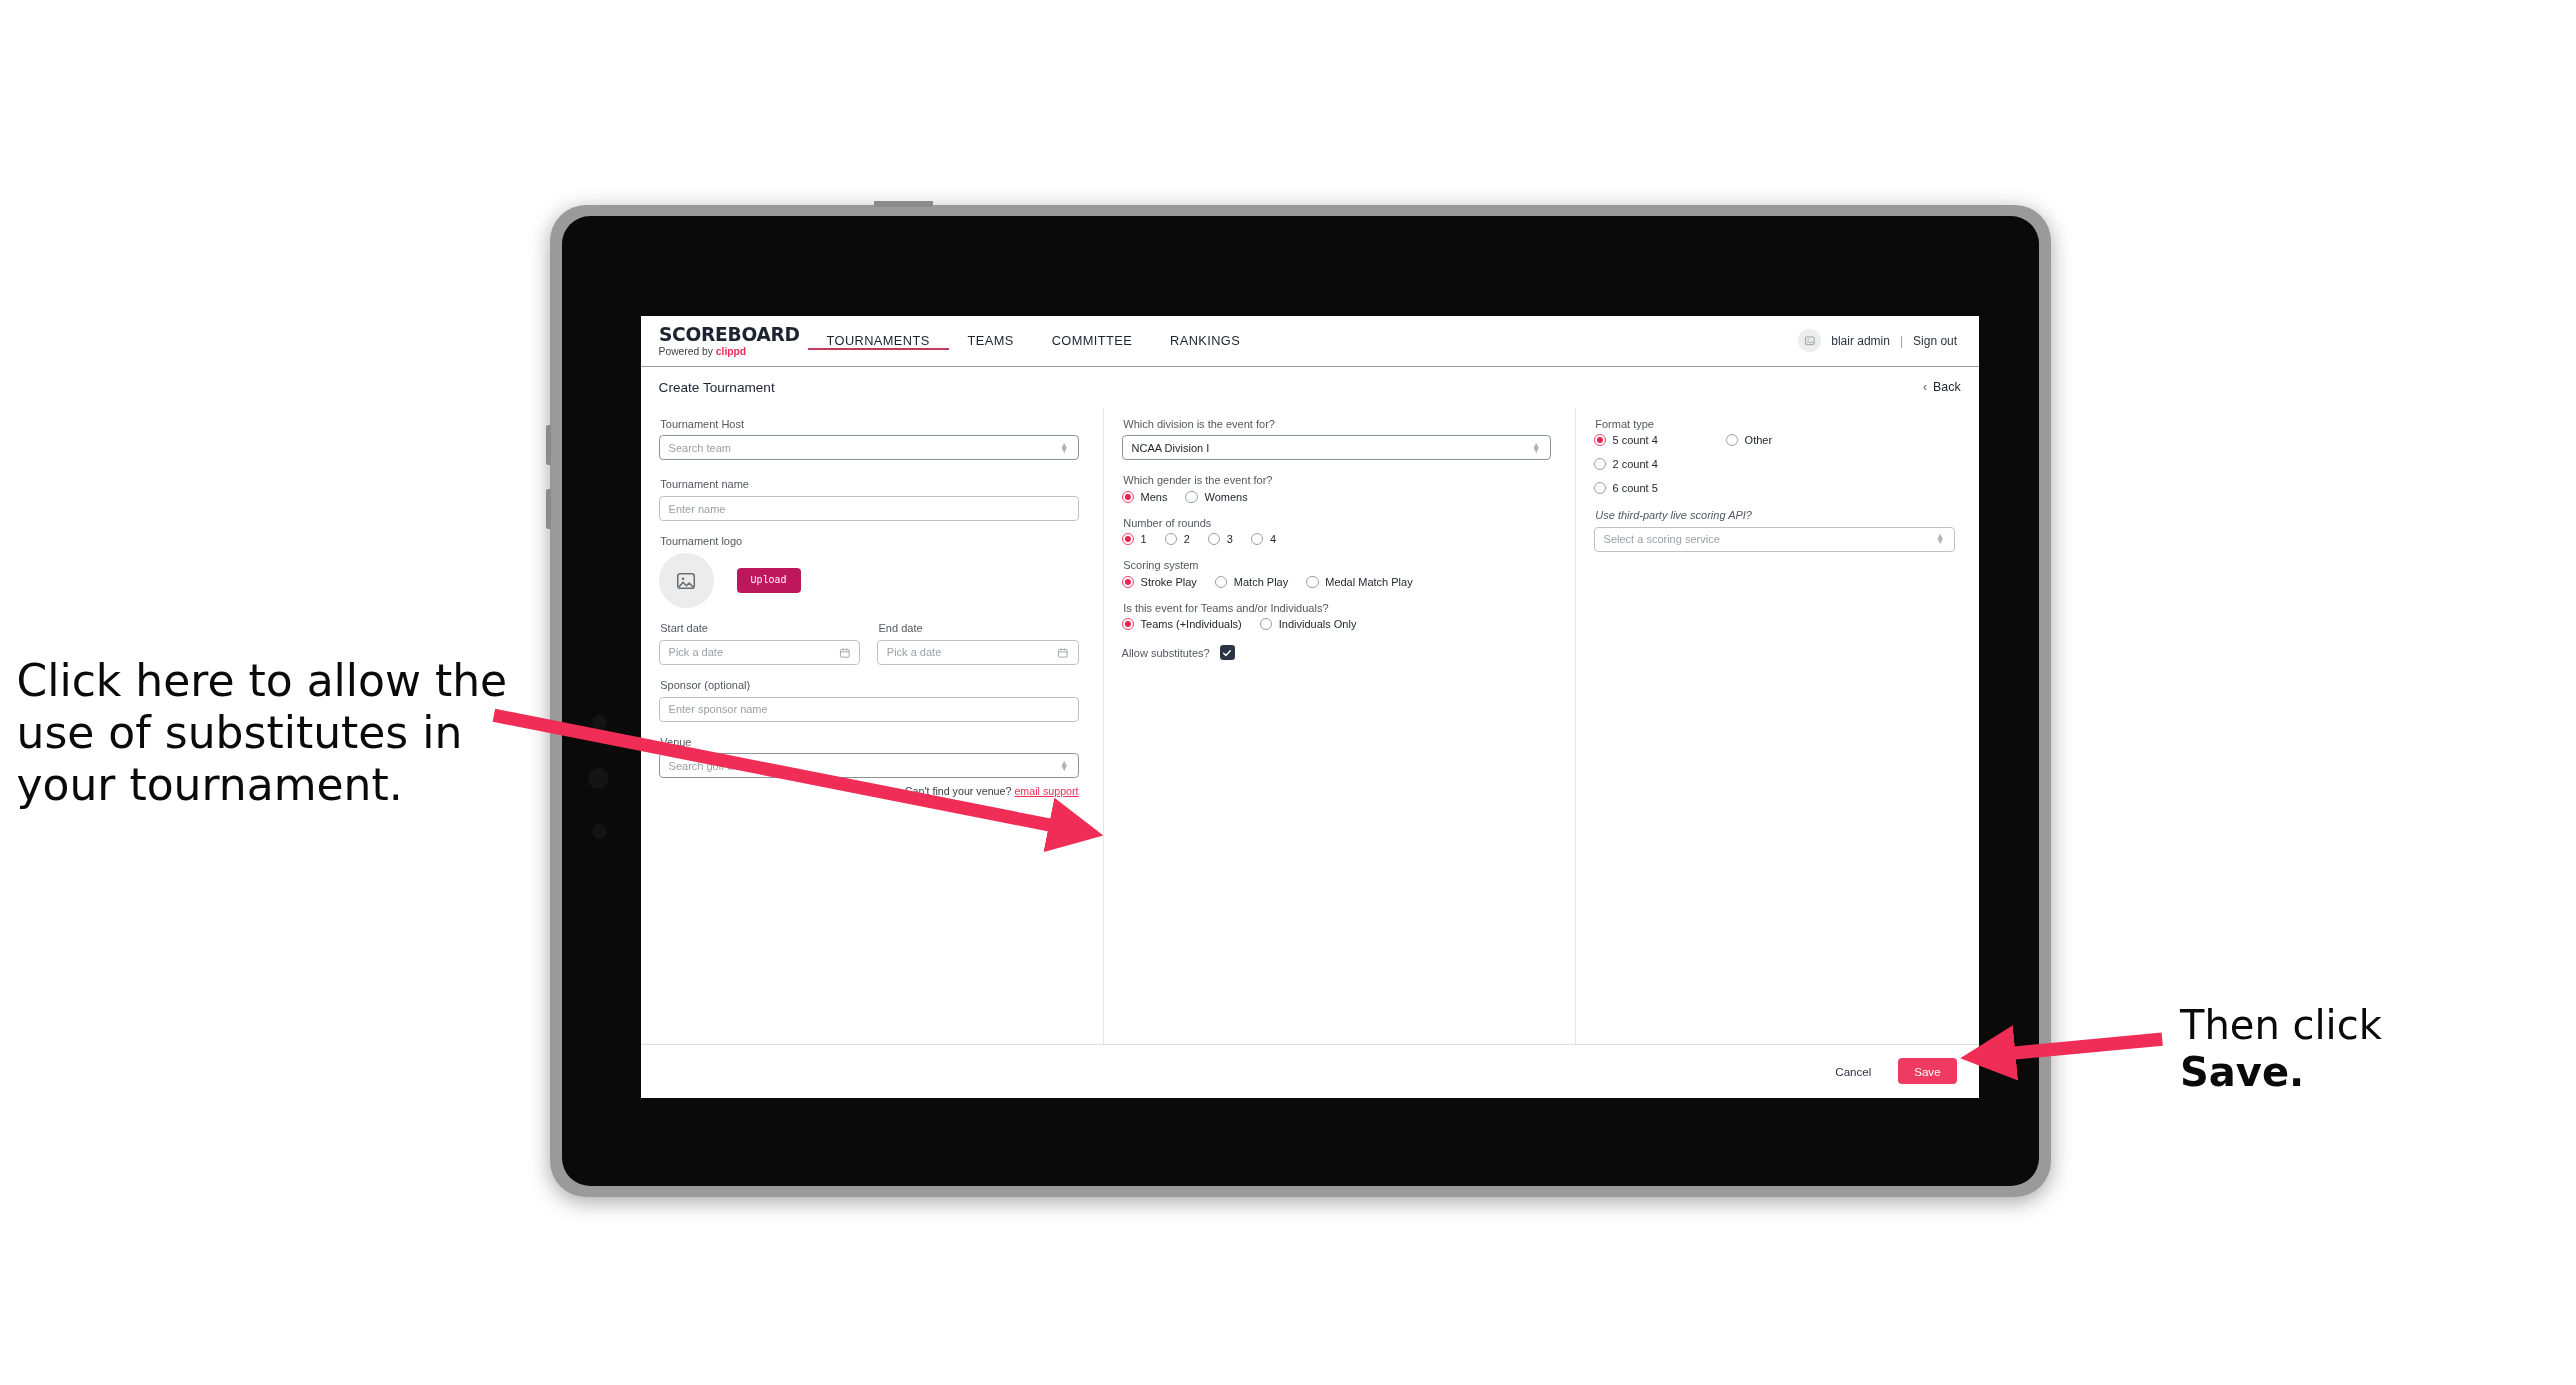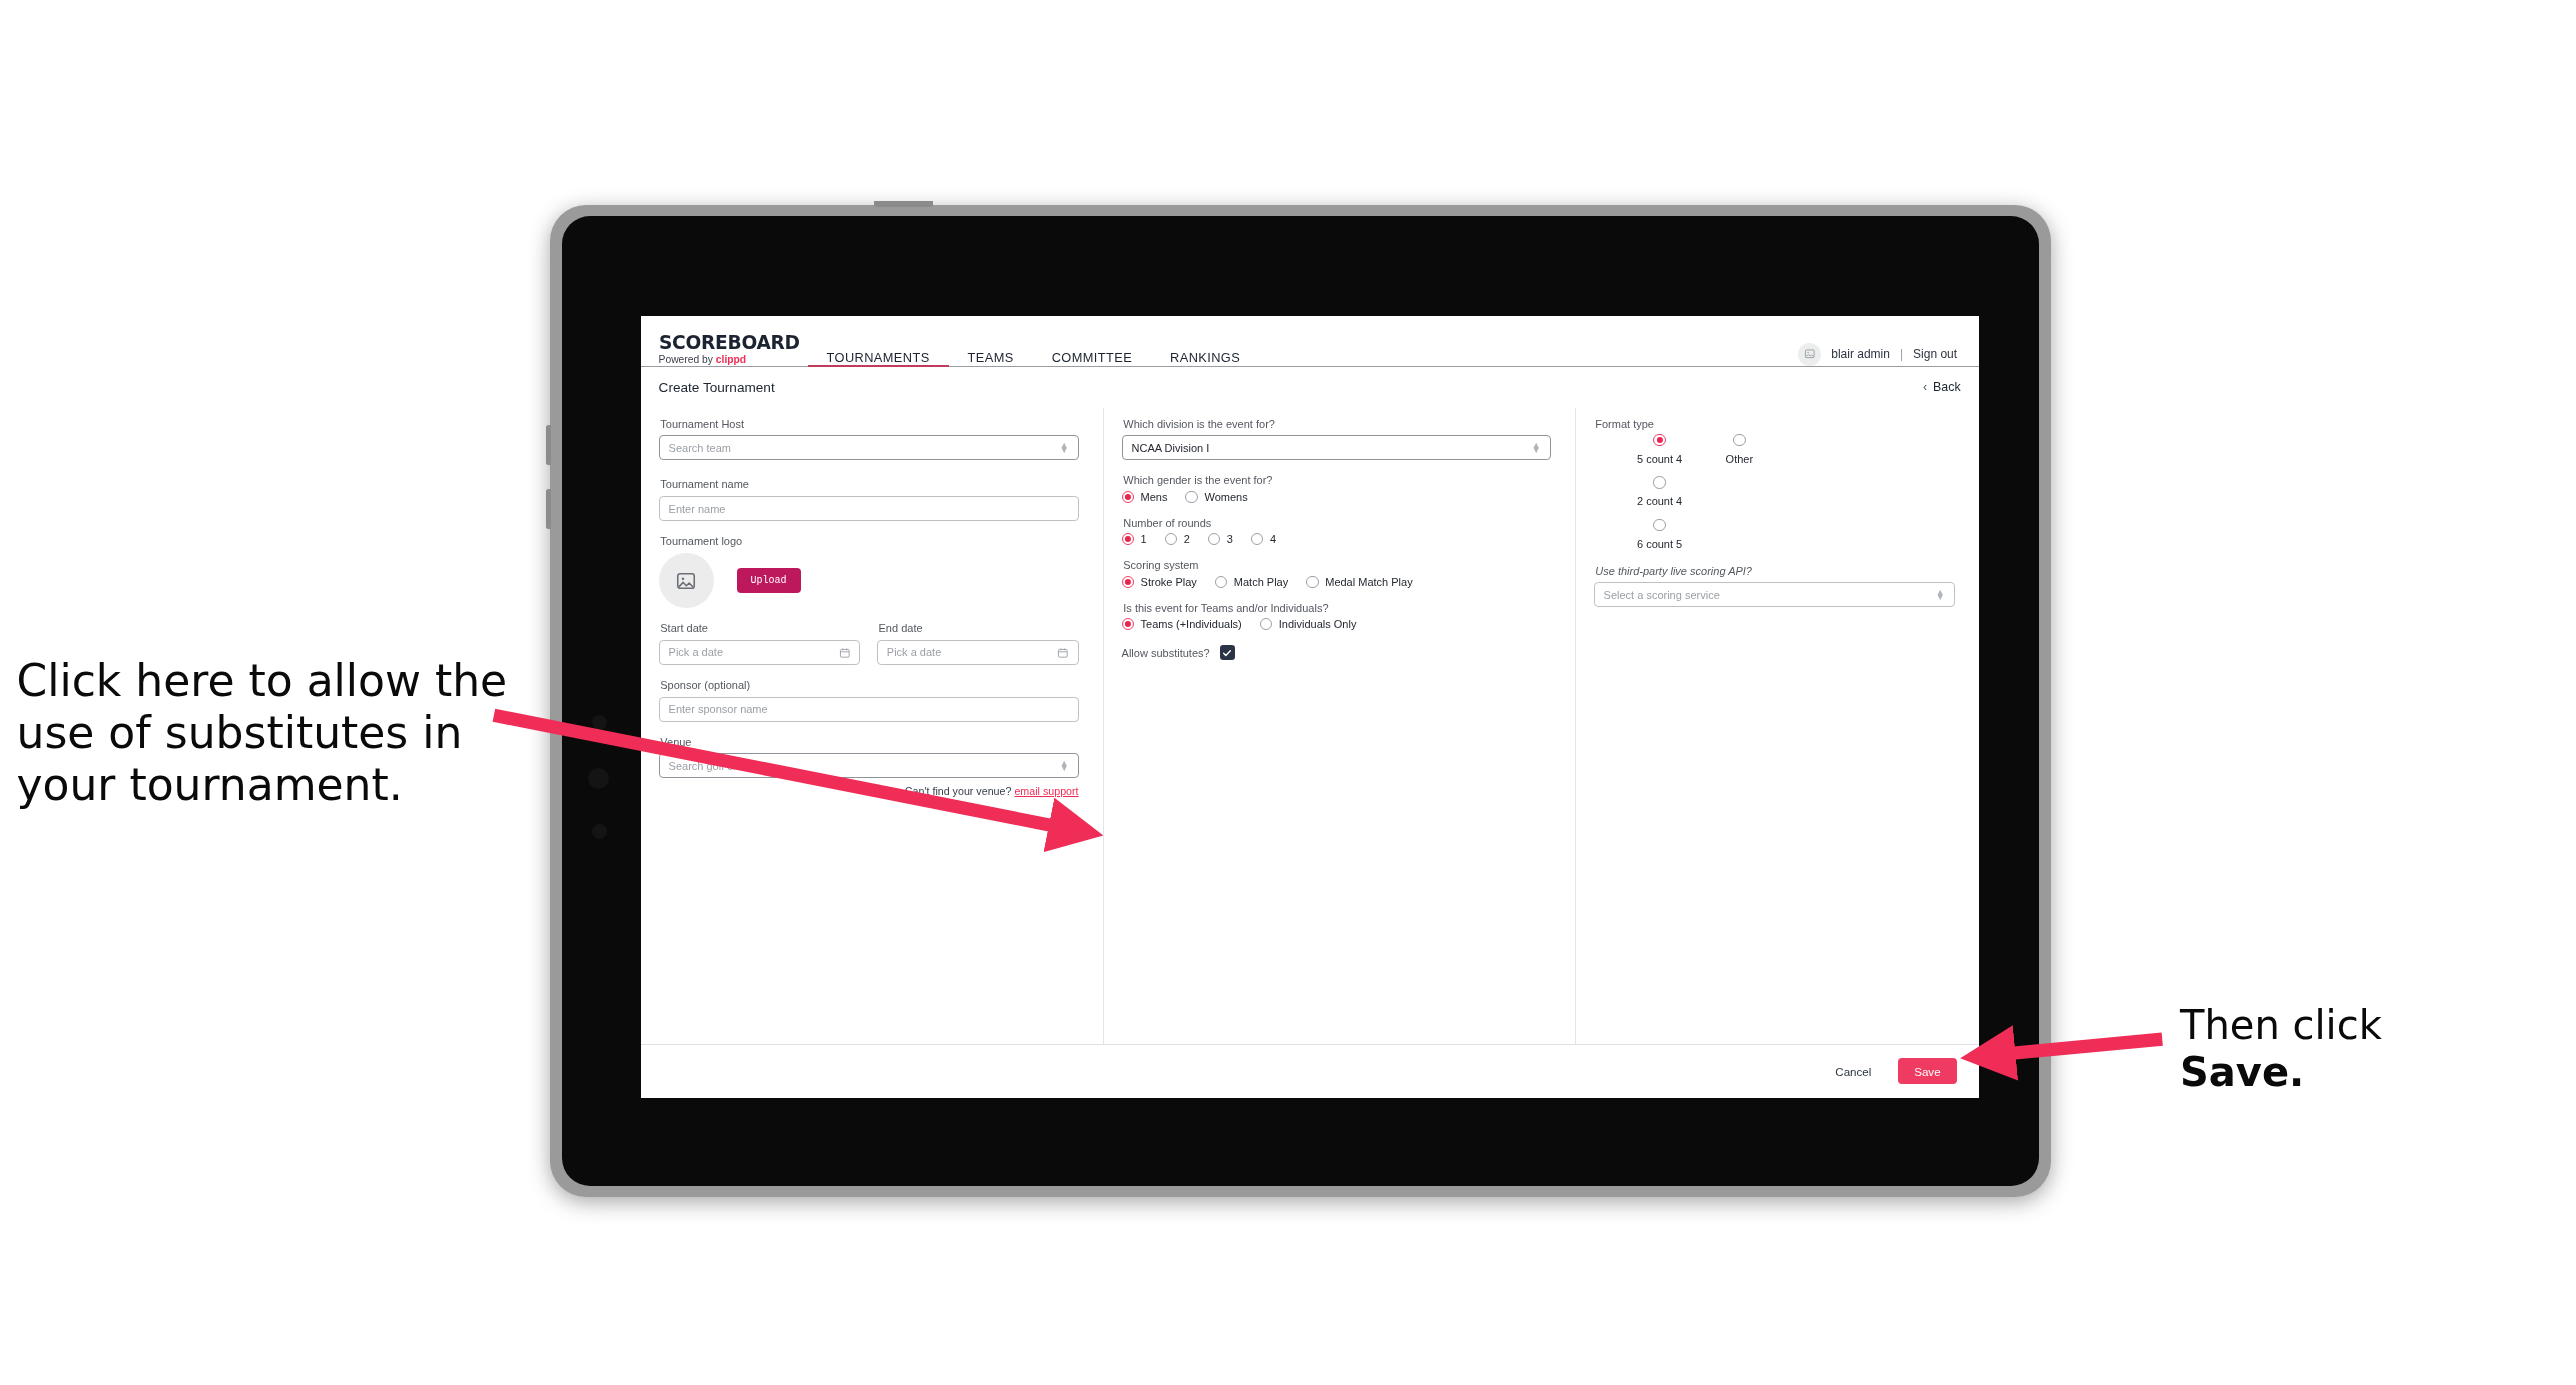--- a/index.html
+++ b/index.html
@@ -64,21 +64,21 @@
     background: #ffffff;
     display: flex;
     flex-direction: column;
   }
 
   
   #app-header {
     height: 50px;
     border-bottom: 1.7px solid #9a9ca0;
     display: flex;
-    align-items: flex-end;
+    align-items: center;
     position: relative;
     flex: none;
   }
   #brand {
     width: 149px;
     padding-left: 18px;
     display: flex;
     flex-direction: column;
     justify-content: center;
     flex: none;
@@ -236,21 +236,21 @@
   .radio-row { display: flex; flex-wrap: wrap; gap: 0; }
   .radio-opt {
     display: flex;
     align-items: center;
     gap: 6.6px;
     margin-right: 18px;
     cursor: pointer;
     font-size: 11px;
     color: #23282f;
   }
-  .radio-opt.stack { margin-right: 0; margin-bottom: 11.6px; flex-direction: column; }
+  .radio-opt.stack { margin-right: 0; margin-bottom: 11.6px; }
   .radio {
     width: 12.4px; height: 12.4px;
     border-radius: 50%;
     border: 1.3px solid #9aa0a6;
     box-sizing: border-box;
     flex: none;
     position: relative;
   }
   .radio.checked { border-color: #ef4066; }
   .radio.checked::after {

